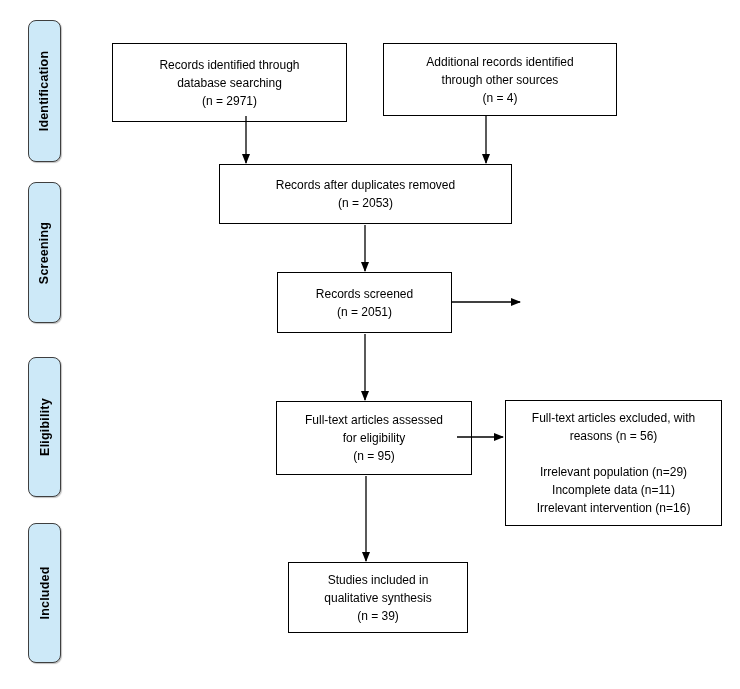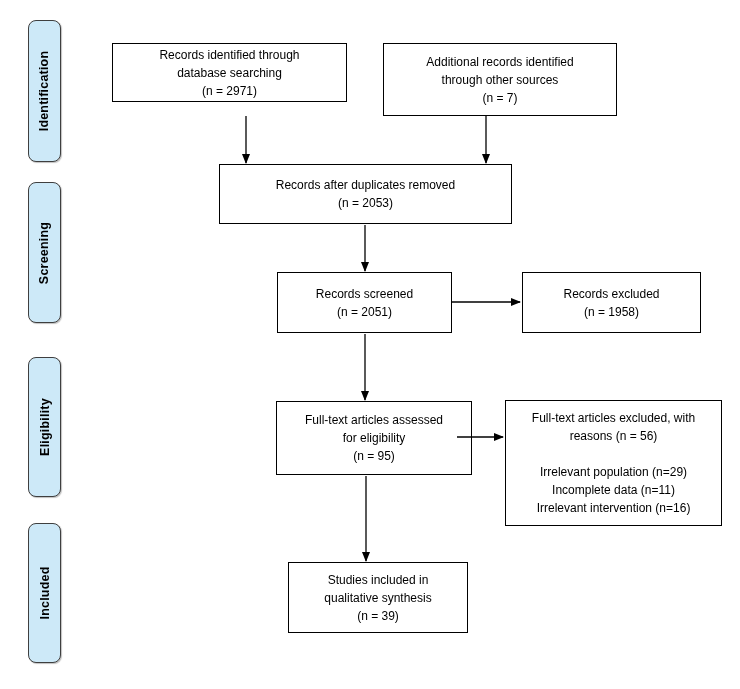--- a/index.html
+++ b/index.html
@@ -47,21 +47,21 @@
     align-items: center;
     justify-content: center;
     box-sizing: border-box;
   }
   .fbox .txt {
     white-space: pre-line;
     text-align: center;
     font-size: 12px;
     line-height: 18px;
   }
-  #box-identified-database { left: 112px; top: 43px;  width: 235px; height: 59px; }
+  #box-identified-database { left: 112px; top: 43px;  width: 235px; height: 79px; }
   #box-additional-records  { left: 383px; top: 43px;  width: 234px; height: 73px; }
   #box-duplicates-removed  { left: 219px; top: 164px; width: 293px; height: 60px; }
   #box-records-screened    { left: 277px; top: 272px; width: 175px; height: 61px; }
   #box-records-excluded    { left: 522px; top: 272px; width: 179px; height: 61px; }
   #box-fulltext-assessed   { left: 276px; top: 401px; width: 196px; height: 74px; }
   #box-fulltext-excluded   { left: 505px; top: 372px; width: 217px; height: 126px; margin-top: 28px; }
   #box-studies-included    { left: 288px; top: 562px; width: 180px; height: 71px; }
 
   
   svg.connectors {
@@ -97,33 +97,29 @@
   </div>
 
   <div class="fbox" id="box-identified-database">
     <span class="txt">Records identified through
 database searching
 (n = 2971)</span>
   </div>
   <div class="fbox" id="box-additional-records">
     <span class="txt">Additional records identified
 through other sources
-(n = 7)</span>
+(n = 4)</span>
   </div>
   <div class="fbox" id="box-duplicates-removed">
     <span class="txt">Records after duplicates removed
 (n = 2053)</span>
   </div>
   <div class="fbox" id="box-records-screened">
     <span class="txt">Records screened
 (n = 2051)</span>
-  </div>
-  <div class="fbox" id="box-records-excluded">
-    <span class="txt">Records excluded
-(n = 1958)</span>
   </div>
   <div class="fbox" id="box-fulltext-assessed">
     <span class="txt">Full-text articles assessed
 for eligibility
 (n = 95)</span>
   </div>
   <div class="fbox" id="box-fulltext-excluded">
     <span class="txt">Full-text articles excluded, with
 reasons (n = 56)
 

